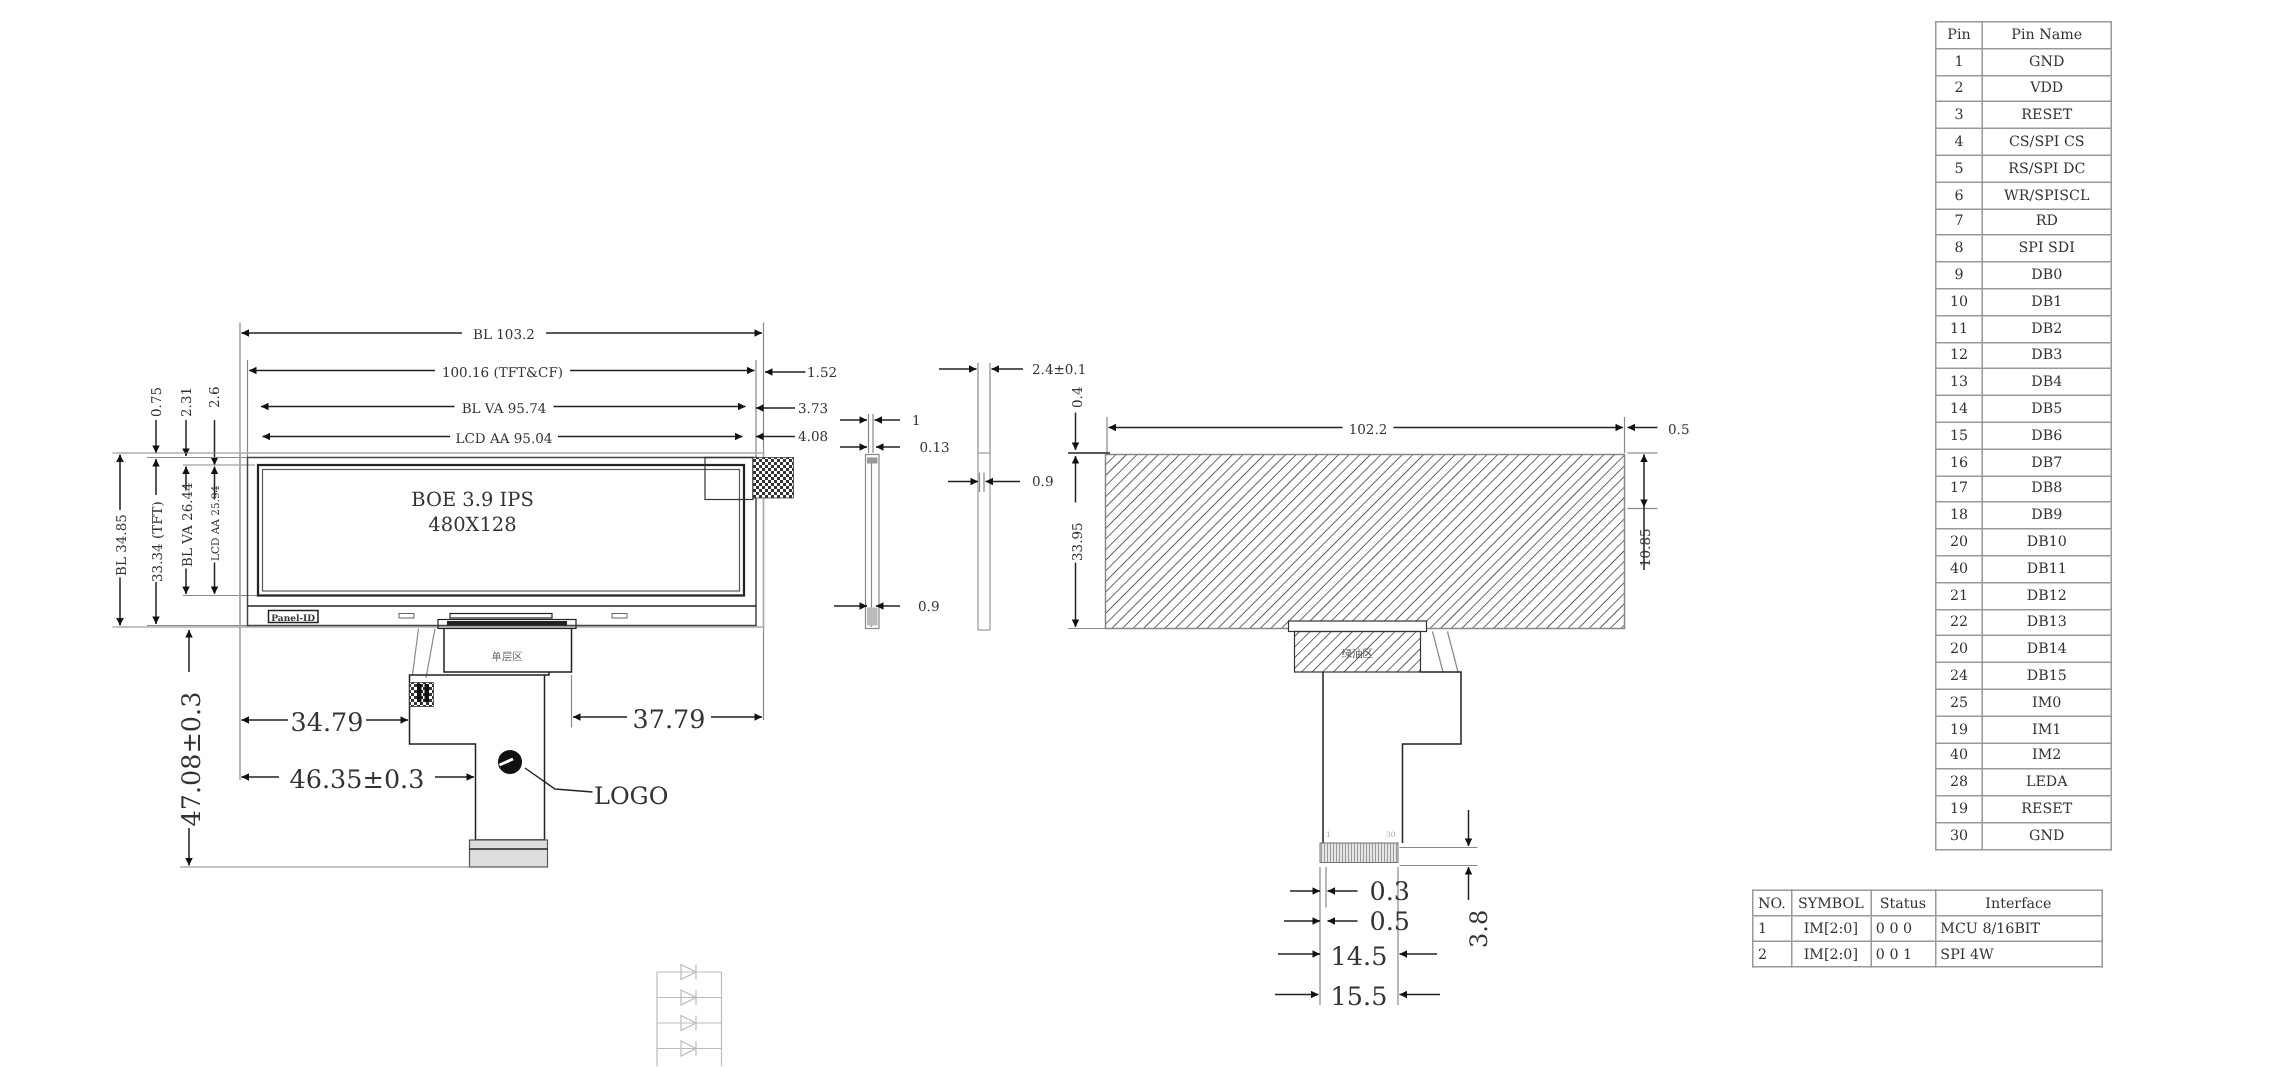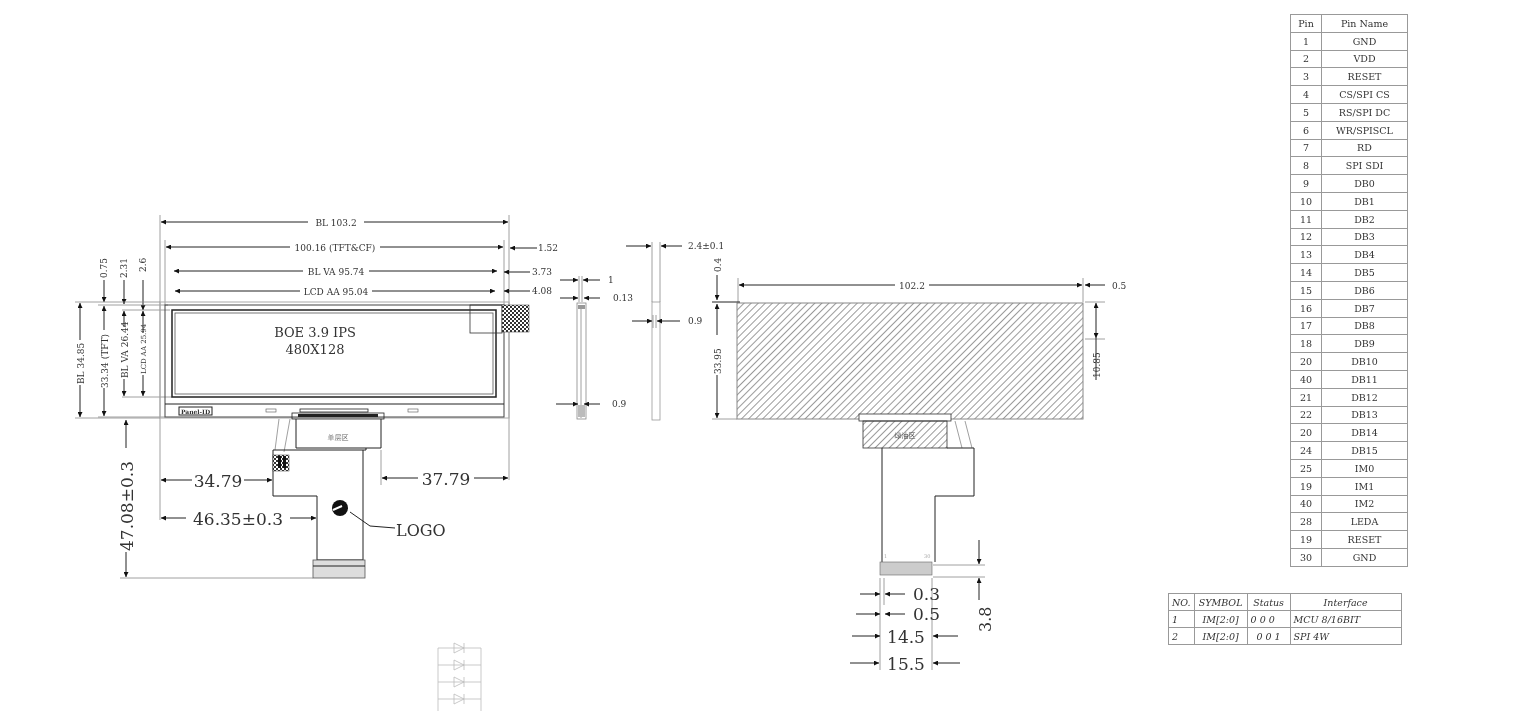--- a/index.html
+++ b/index.html
@@ -8,21 +8,21 @@
   svg text{font-family:"DejaVu Serif","Liberation Serif",serif;fill:#333;}
   .dim{font-size:9px;}
   .big{font-size:17px;}
   .ln{stroke:#222;stroke-width:1;fill:none;}
   .lt{stroke:#888;stroke-width:0.8;fill:none;}
   .pin-table{position:absolute;left:1290px;top:14px;border-collapse:collapse;font-size:9.5px;}
   .pin-table td,.pin-table th{border:1px solid #999;height:16.8px;padding:0;text-align:center;font-weight:normal;color:#333;}
   .pin-table .c1{width:30px;}
   .pin-table .c2{width:85px;}
   .if-table{position:absolute;left:1168px;top:593px;border-collapse:collapse;font-size:9.5px;}
-  .if-table td,.if-table th{border:1px solid #999;height:16px;padding:0 3px;font-weight:normal;color:#333;font-style:italic;}
+  .if-table td,.if-table th{border:1px solid #999;height:16px;padding:0 3px;font-weight:normal;color:#333;}
 </style>
 </head>
 <body>
 
 <svg id="drawing" viewBox="0 0 1529 711" xmlns="http://www.w3.org/2000/svg">
   <defs>
     <marker id="ah" viewBox="0 0 10 10" refX="10" refY="5" markerWidth="10" markerHeight="5" orient="auto-start-reverse">
       <path d="M0,0 L10,5 L0,10 z" fill="#111"></path>
     </marker>
     <pattern id="hatch" width="5" height="5" patternUnits="userSpaceOnUse" patternTransform="rotate(45)">
@@ -400,17 +400,17 @@
   <tbody>
     <tr>
       <td>1</td>
       <td style="text-align:center">IM[2:0]</td>
       <td style="">0 0 0</td>
       <td>MCU 8/16BIT</td>
     </tr>
     <tr>
       <td>2</td>
       <td style="text-align:center">IM[2:0]</td>
-      <td style="text-align:center">0 0 1</td>
+      <td style="text-align:left">0 0 1</td>
       <td>SPI 4W</td>
     </tr>
   </tbody>
 </table>
 
 </body></html>

